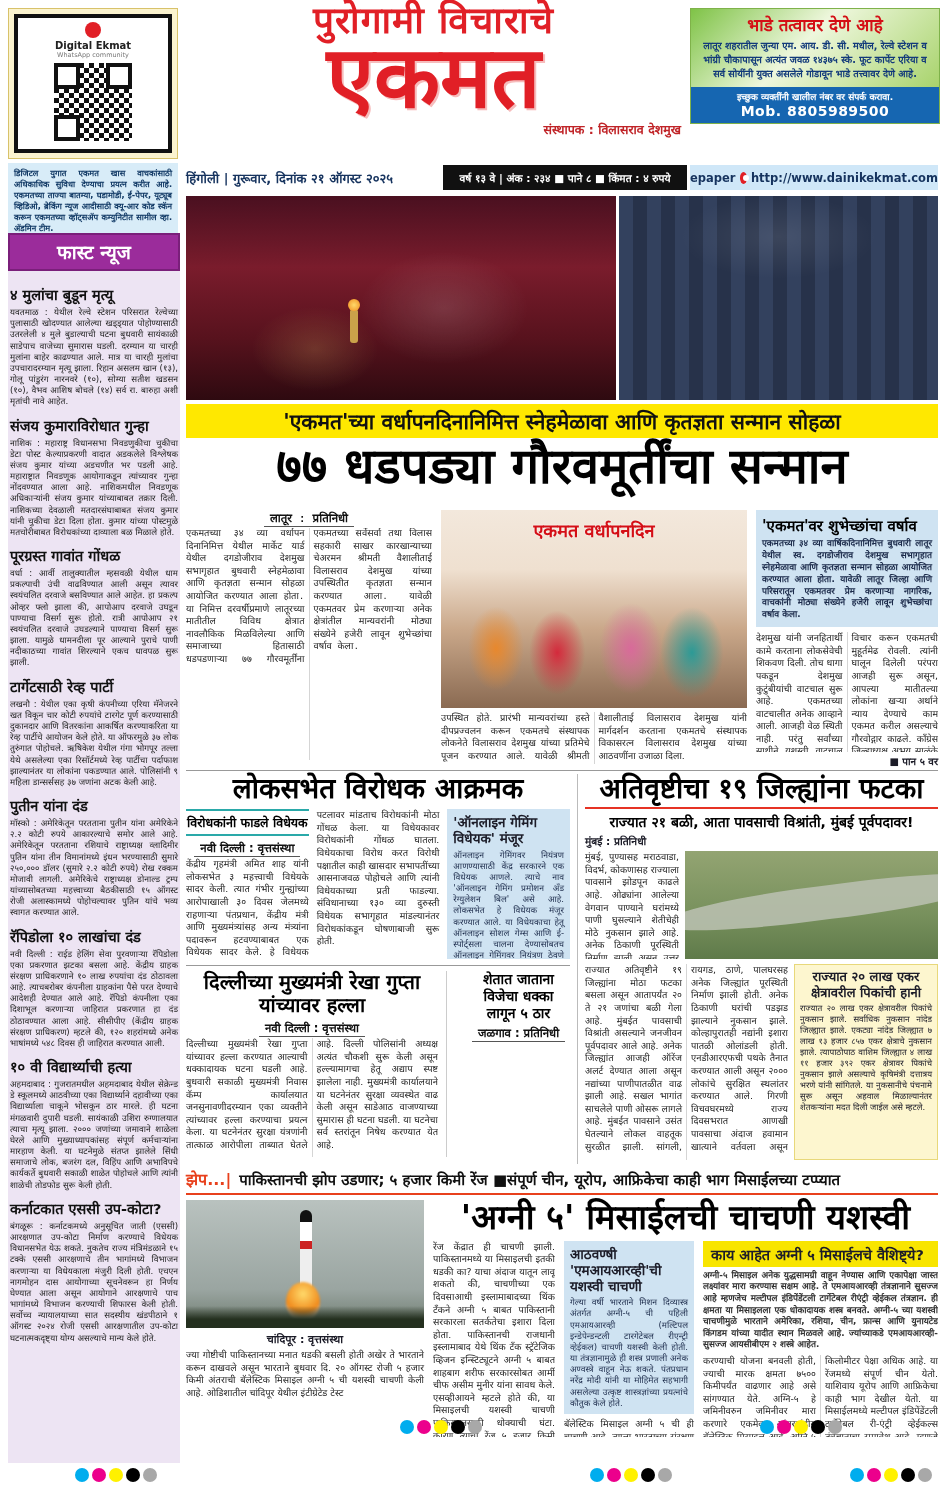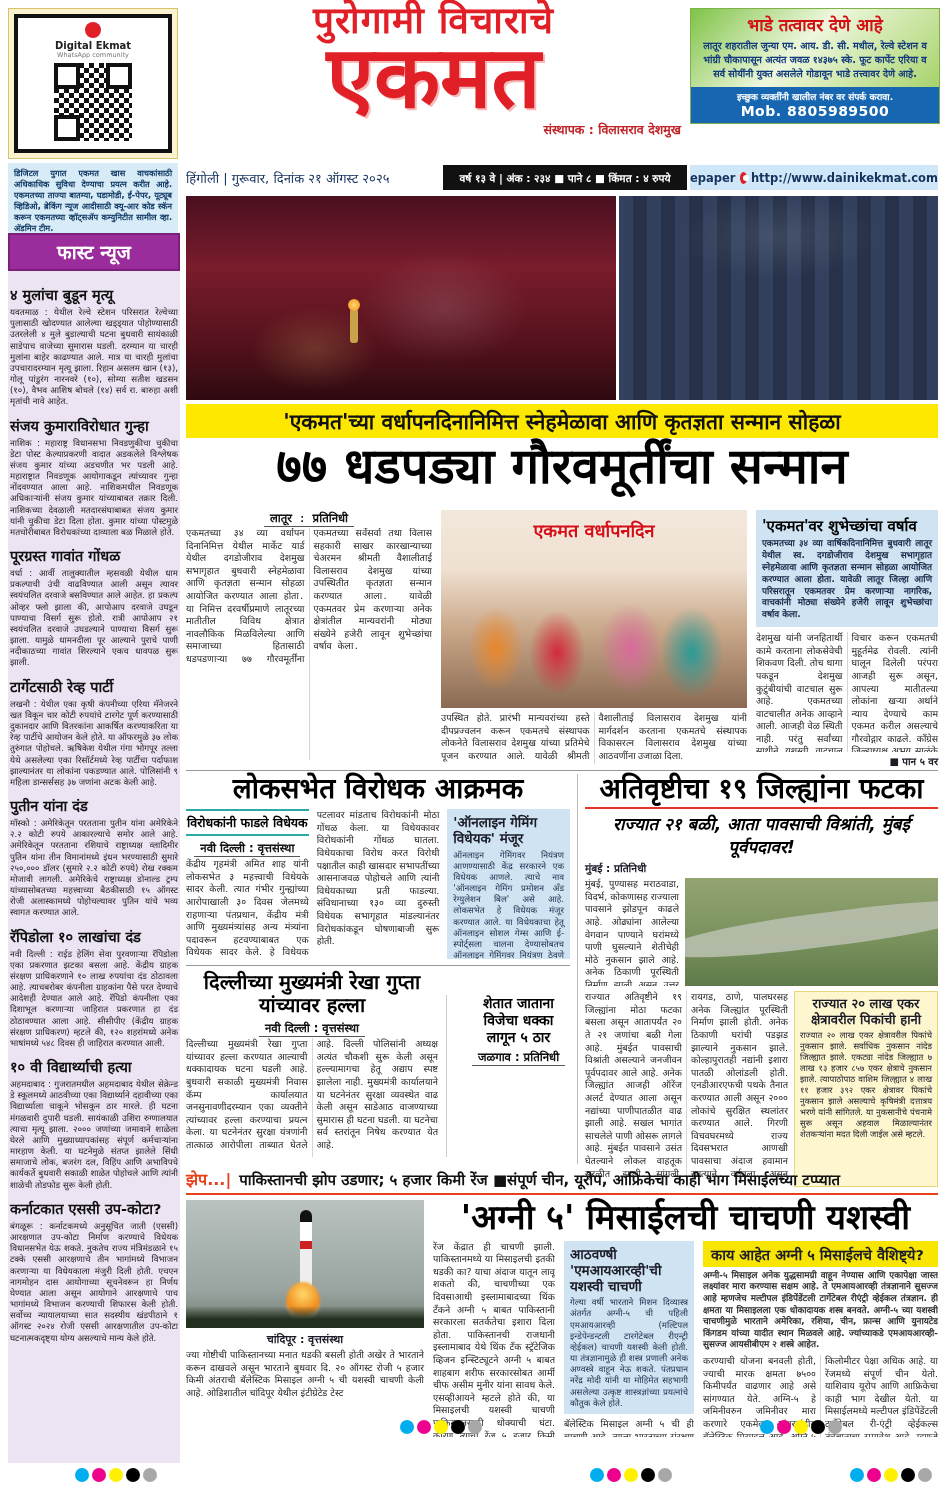--- a/index.html
+++ b/index.html
@@ -26,21 +26,21 @@
                text-shadow:2px 2px 0 #f6bcbc;}
   .founder{color:#c02428;font-size:12.5px;font-weight:bold;text-align:right;margin-top:2px;}
   .rent-ad{position:absolute;left:690px;top:8px;width:248px;border:1px solid #7fb24a;}
   .rent-top{background:linear-gradient(135deg,#7fc347 0%,#eef7dd 45%,#a8d36c 100%);padding:4px 6px 6px;}
   .rent-title{color:#d40f16;font-size:17px;font-weight:bold;text-align:center;}
   .rent-body{color:#123a7a;font-size:9.6px;font-weight:bold;text-align:center;line-height:1.45;margin-top:3px;}
   .rent-blue{background:#1666b1;color:#fff;text-align:center;padding:3px 4px 4px;}
   .rent-contact{font-size:9px;font-weight:bold;}
   .rent-mob{font-size:14px;font-weight:bold;letter-spacing:.5px;}
   .date-strip{position:absolute;left:186px;top:165px;width:752px;height:25px;display:flex;gap:3px;}
-  .dateline{flex:1;display:flex;align-items:center;font-size:13px;font-weight:normal;color:#16335e;}
+  .dateline{flex:1;display:flex;align-items:center;font-size:13px;font-weight:bold;color:#16335e;}
   .issue-box{width:244px;background:#111;color:#fff;display:flex;align-items:center;justify-content:center;
              font-size:10.5px;font-weight:bold;}
   .epaper-box{width:248px;background:#cfe7f8;display:flex;align-items:center;justify-content:center;
               gap:4px;font-size:11.5px;font-weight:bold;color:#16335e;}
   .epaper-icon{width:12px;height:12px;border-radius:50%;background:#e11f26;display:inline-block;position:relative;}
   .epaper-icon:after{content:"";position:absolute;left:3px;top:3px;width:6px;height:6px;border-radius:50%;background:#fff;}
   
   .photo-banner{position:absolute;left:186px;top:196px;width:752px;height:204px;display:flex;gap:3px;}
   .photo{position:relative;overflow:hidden;}
   .photo-stage{flex:1.35;background:
@@ -68,21 +68,21 @@
   .lead-col1{width:246px;font-family:Liberation Mono, monospace;}
   .lead-photo-wrap{width:306px;}
   .photo-event{height:198px;position:relative;background:
       radial-gradient(40px 60px at 18% 70%, #e8882d, transparent 70%),
       radial-gradient(40px 60px at 38% 72%, #d42a3c, transparent 70%),
       radial-gradient(45px 65px at 62% 70%, #d86a9a, transparent 70%),
       radial-gradient(45px 65px at 82% 72%, #2c9a96, transparent 70%),
       linear-gradient(180deg,#f3e8dc 0%,#efe0d0 30%,#caa88a 60%,#8a6a52 100%);}
   .photo-event .banner-text{position:absolute;top:8px;left:0;right:0;text-align:center;
       color:#d40f16;font-size:18px;font-weight:bold;text-shadow:0 0 2px #fff;}
-  .lead-cont{margin-top:4px;height:52px;overflow:hidden;font-family:Liberation Serif, serif;}
+  .lead-cont{margin-top:4px;height:52px;overflow:hidden;}
   .lead-right{flex:1;display:flex;flex-direction:column;}
   .wish-box{background:#cfe3f2;padding:5px 6px 6px;}
   .wish-title{font-size:15px;font-weight:bold;color:#000;margin-bottom:3px;}
   .wish-intro{font-size:8.8px;font-weight:bold;line-height:1.35;text-align:justify;color:#1b2a4a;}
   .wish-cols{margin-top:5px;flex:1;overflow:hidden;}
   .more-link{text-align:right;font-size:10px;font-weight:bold;margin-top:2px;}
   
   .hrule{position:absolute;left:186px;width:752px;border-top:1px solid #999;}
   
   .sec2{position:absolute;left:186px;top:774px;width:752px;height:390px;display:flex;}
@@ -93,23 +93,23 @@
   .h-xs{font-size:14px;font-weight:bold;color:#000;text-align:center;line-height:1.2;}
   .parl-row{display:flex;gap:8px;margin-top:5px;height:150px;overflow:hidden;}
   .parl-col{flex:1;}
   .subhead-box{font-size:12.5px;font-weight:bold;text-align:center;color:#000;
                border-top:2px solid #2aa9a9;border-bottom:2px solid #2aa9a9;padding:3px 0;margin-bottom:4px;}
   .blue-box{background:#cfe3f2;padding:5px 6px;}
   .blue-box .bb-title{font-size:13.5px;font-weight:bold;line-height:1.2;margin-bottom:3px;}
   .blue-box .bb-body{font-size:8.6px;line-height:1.3;text-align:justify;color:#1b2a4a;}
   .sec2-bottomrow{display:flex;gap:8px;margin-top:6px;border-top:1px solid #999;padding-top:5px;height:186px;overflow:hidden;}
   .rekha-col{width:252px;}
-  .shetat-col{flex:1;border-left:1px solid #ccc;padding-left:20px;margin-top:24px;}
+  .shetat-col{flex:1;border-left:1px solid #ccc;padding-left:20px;}
   .red-rule{border-top:2px solid #e63324;margin:3px 0;}
-  .rain-sub{font-size:17px;font-weight:bold;text-align:center;color:#000;margin:2px 0 3px;font-style:italic;}
+  .rain-sub{font-size:14px;font-weight:bold;text-align:center;color:#000;margin:2px 0 3px;}
   .rain-byline{font-size:10.5px;font-weight:bold;margin:2px 0 3px;}
   .rain-row1{display:flex;gap:6px;height:108px;}
   .rain-col1{width:94px;overflow:hidden;}
   .photo-flood{flex:1;position:relative;background:linear-gradient(180deg,#93a472 0%,#77905c 60%,#5f7a4a 100%);}
   .photo-flood .river{position:absolute;left:-20px;top:34px;width:130%;height:34px;background:#b8bfae;
       border-radius:50% 40% 50% 40%;transform:rotate(-7deg);opacity:.9;}
   .rain-row2{display:flex;gap:6px;margin-top:5px;height:196px;overflow:hidden;}
   .rain-cols{flex:1;}
   .yellow-box{width:132px;background:#fdf6cf;border:1px solid #e8d87a;padding:4px 5px;}
   .yellow-box .yb-title{font-size:13px;font-weight:bold;line-height:1.2;text-align:center;margin-bottom:3px;}

